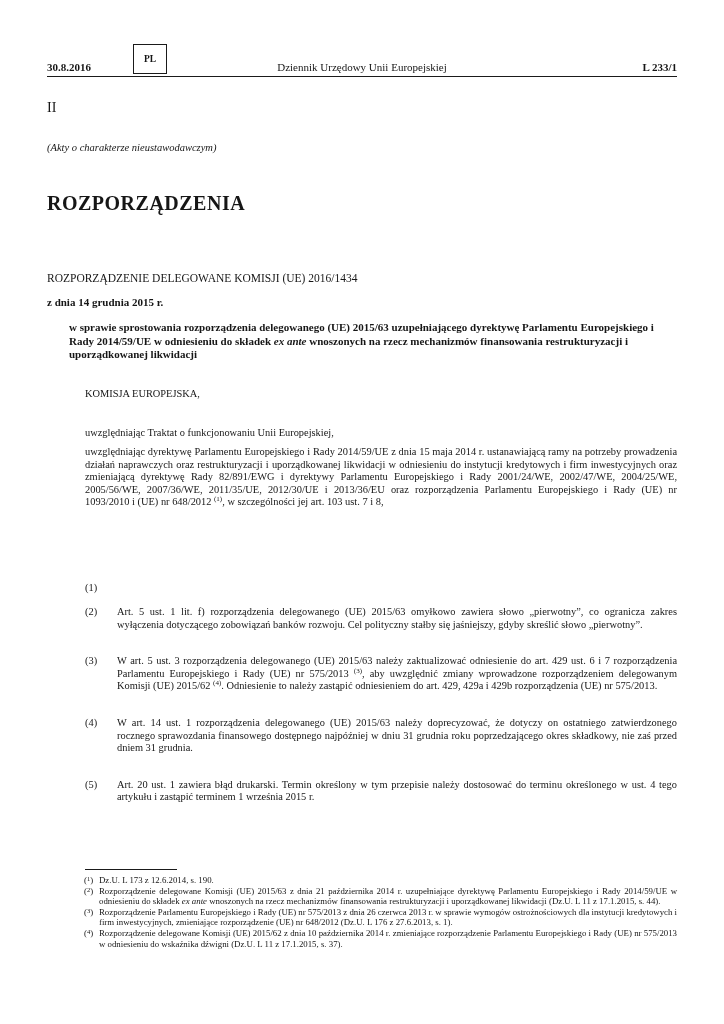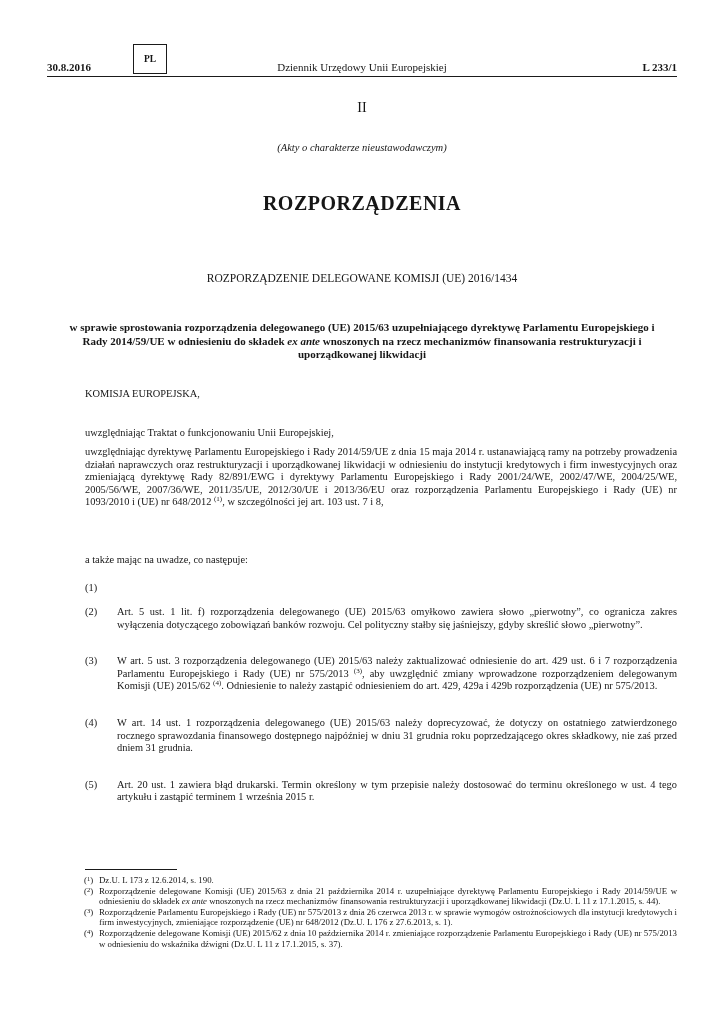--- a/index.html
+++ b/index.html
@@ -21,21 +21,21 @@
   .header .lang-box{
     position:absolute;left:86px;bottom:2px;
     border:1.6px solid #1a1a1a;
     font-size:9.5px;font-weight:bold;
     padding:8px 10px;line-height:12px;
   }
   .header .journal{position:absolute;left:0;right:0;bottom:3px;text-align:center;font-size:11px;}
   .header .page-ref{position:absolute;right:0;bottom:3px;font-size:11px;font-weight:bold;}
 
   
-  .centered{position:absolute;left:47px;right:47px;text-align:center;}
+  .centered{position:absolute;left:47px;right:47px;text-align:left;}
   #numeral{top:100px;font-size:14px;}
   #note{top:142px;font-size:10.5px;font-style:italic;}
   #heading{top:192px;font-size:20px;font-weight:bold;letter-spacing:0.5px;}
 
   #act-title{top:272px;font-size:11.5px;font-weight:normal;}
   #act-date{top:296px;font-size:11px;font-weight:bold;}
   #act-subject{top:321px;left:69px;right:69px;font-size:11px;font-weight:bold;line-height:13.5px;}
 
   
   .para{
@@ -82,26 +82,26 @@
     <span class="journal">Dziennik Urzędowy Unii Europejskiej</span>
     <span class="lang-box">PL</span>
     <span class="page-ref">L 233/1</span>
   </div>
 
   <div id="numeral" class="centered">II</div>
   <div id="note" class="centered">(Akty o charakterze nieustawodawczym)</div>
   <div id="heading" class="centered">ROZPORZĄDZENIA</div>
 
   <div id="act-title" class="centered">ROZPORZĄDZENIE DELEGOWANE KOMISJI (UE) 2016/1434</div>
+  <div id="act-date" class="centered">z dnia 14 grudnia 2015 r.</div>
   <div id="act-subject" class="centered">w sprawie sprostowania rozporządzenia delegowanego (UE) 2015/63 uzupełniającego dyrektywę Parlamentu Europejskiego i Rady 2014/59/UE w odniesieniu do składek <i>ex ante</i> wnoszonych na rzecz mechanizmów finansowania restrukturyzacji i uporządkowanej likwidacji</div>
 
   <div id="opening" class="para">KOMISJA EUROPEJSKA,</div>
   <div id="citation-1" class="para">uwzględniając Traktat o funkcjonowaniu Unii Europejskiej,</div>
   <div id="citation-2" class="para">uwzględniając dyrektywę Parlamentu Europejskiego i Rady 2014/59/UE z dnia 15 maja 2014 r. ustanawiającą ramy na potrzeby prowadzenia działań naprawczych oraz restrukturyzacji i uporządkowanej likwidacji w odniesieniu do instytucji kredytowych i firm inwestycyjnych oraz zmieniającą dyrektywę Rady 82/891/EWG i dyrektywy Parlamentu Europejskiego i Rady 2001/24/WE, 2002/47/WE, 2004/25/WE, 2005/56/WE, 2007/36/WE, 2011/35/UE, 2012/30/UE i 2013/36/EU oraz rozporządzenia Parlamentu Europejskiego i Rady (UE) nr 1093/2010 i (UE) nr 648/2012 <sup class="fnref">(1)</sup>, w szczególności jej art. 103 ust. 7 i 8,</div>
-  <div id="recitals-intro" class="para">a także mając na uwadze, co następuje:</div>
 
   <div id="recitals">
 
       <div class="recital">
         <span class="num">(1)</span>
       </div>
 
       <div class="recital">
         <span class="num">(2)</span>
         <span class="text">Art. 5 ust. 1 lit. f) rozporządzenia delegowanego (UE) 2015/63 omyłkowo zawiera słowo „pierwotny”, co ogranicza zakres wyłączenia dotyczącego zobowiązań banków rozwoju. Cel polityczny stałby się jaśniejszy, gdyby skreślić słowo „pierwotny”.</span>

